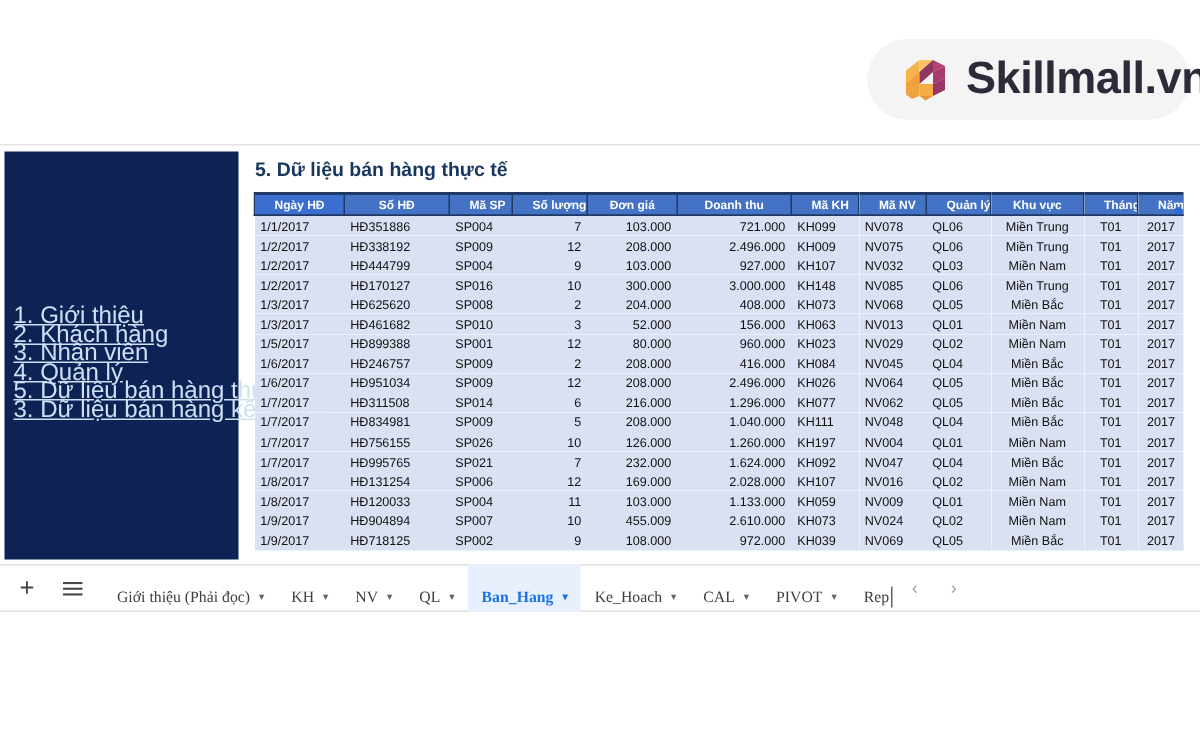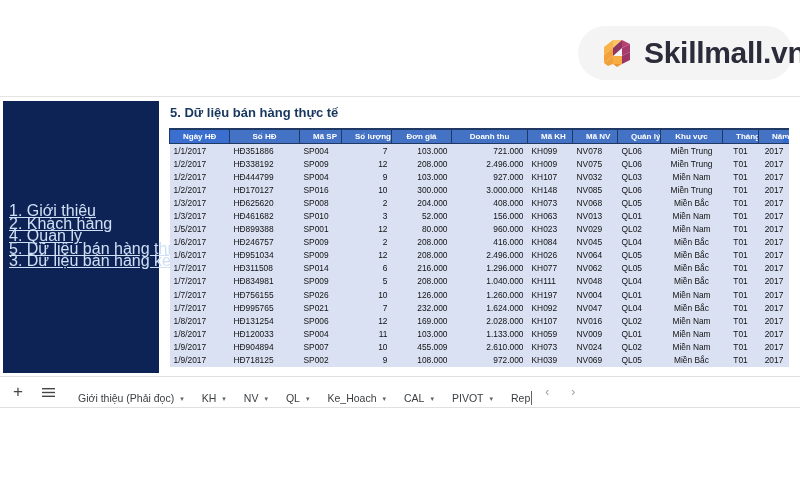--- a/index.html
+++ b/index.html
@@ -180,21 +180,21 @@
     margin-left: 6px;
   }
   .tab {
     display: flex;
     align-items: center;
     height: 44px;
     padding: 0 9px;
     font-size: 10.5px;
     color: #3c4043;
     white-space: nowrap;
-    font-family: Liberation Sans, sans-serif;
+    font-family: Liberation Serif, serif;
     box-sizing: border-box;
   }
   .tab.active {
     background: #e8f0fe;
     color: #1a73e8;
     font-weight: bold;
   }
   .tab .caret {
     margin-left: 6px;
     font-size: 7px;
@@ -242,20 +242,21 @@
     </span>
     <span class="logo-text">Skillmall.vn</span>
   </div>
 
   <div class="sheet">
 
     <div class="navpanel">
       <div class="navlinks">
         <a class="navlink">1. Giới thiệu</a>
         <a class="navlink">2. Khách hàng</a>
+        <a class="navlink">3. Nhân viên</a>
         <a class="navlink">4. Quản lý</a>
         <a class="navlink">5. Dữ liệu bán hàng thực tế</a>
         <a class="navlink">3. Dữ liệu bán hàng kế hoạch</a>
       </div>
     </div>
 
     <div class="sheet-title">5. Dữ liệu bán hàng thực tế</div>
 
     <div class="table-wrap">
       <table class="grid" id="sales-table">
@@ -553,20 +554,24 @@
           <span class="caret">▾</span>
         </div>
         <div class="tab">
           <span>NV</span>
           <span class="caret">▾</span>
         </div>
         <div class="tab">
           <span>QL</span>
           <span class="caret">▾</span>
         </div>
+        <div class="tab active">
+          <span>Ban_Hang</span>
+          <span class="caret">▾</span>
+        </div>
         <div class="tab">
           <span>Ke_Hoach</span>
           <span class="caret">▾</span>
         </div>
         <div class="tab">
           <span>CAL</span>
           <span class="caret">▾</span>
         </div>
         <div class="tab">
           <span>PIVOT</span>

